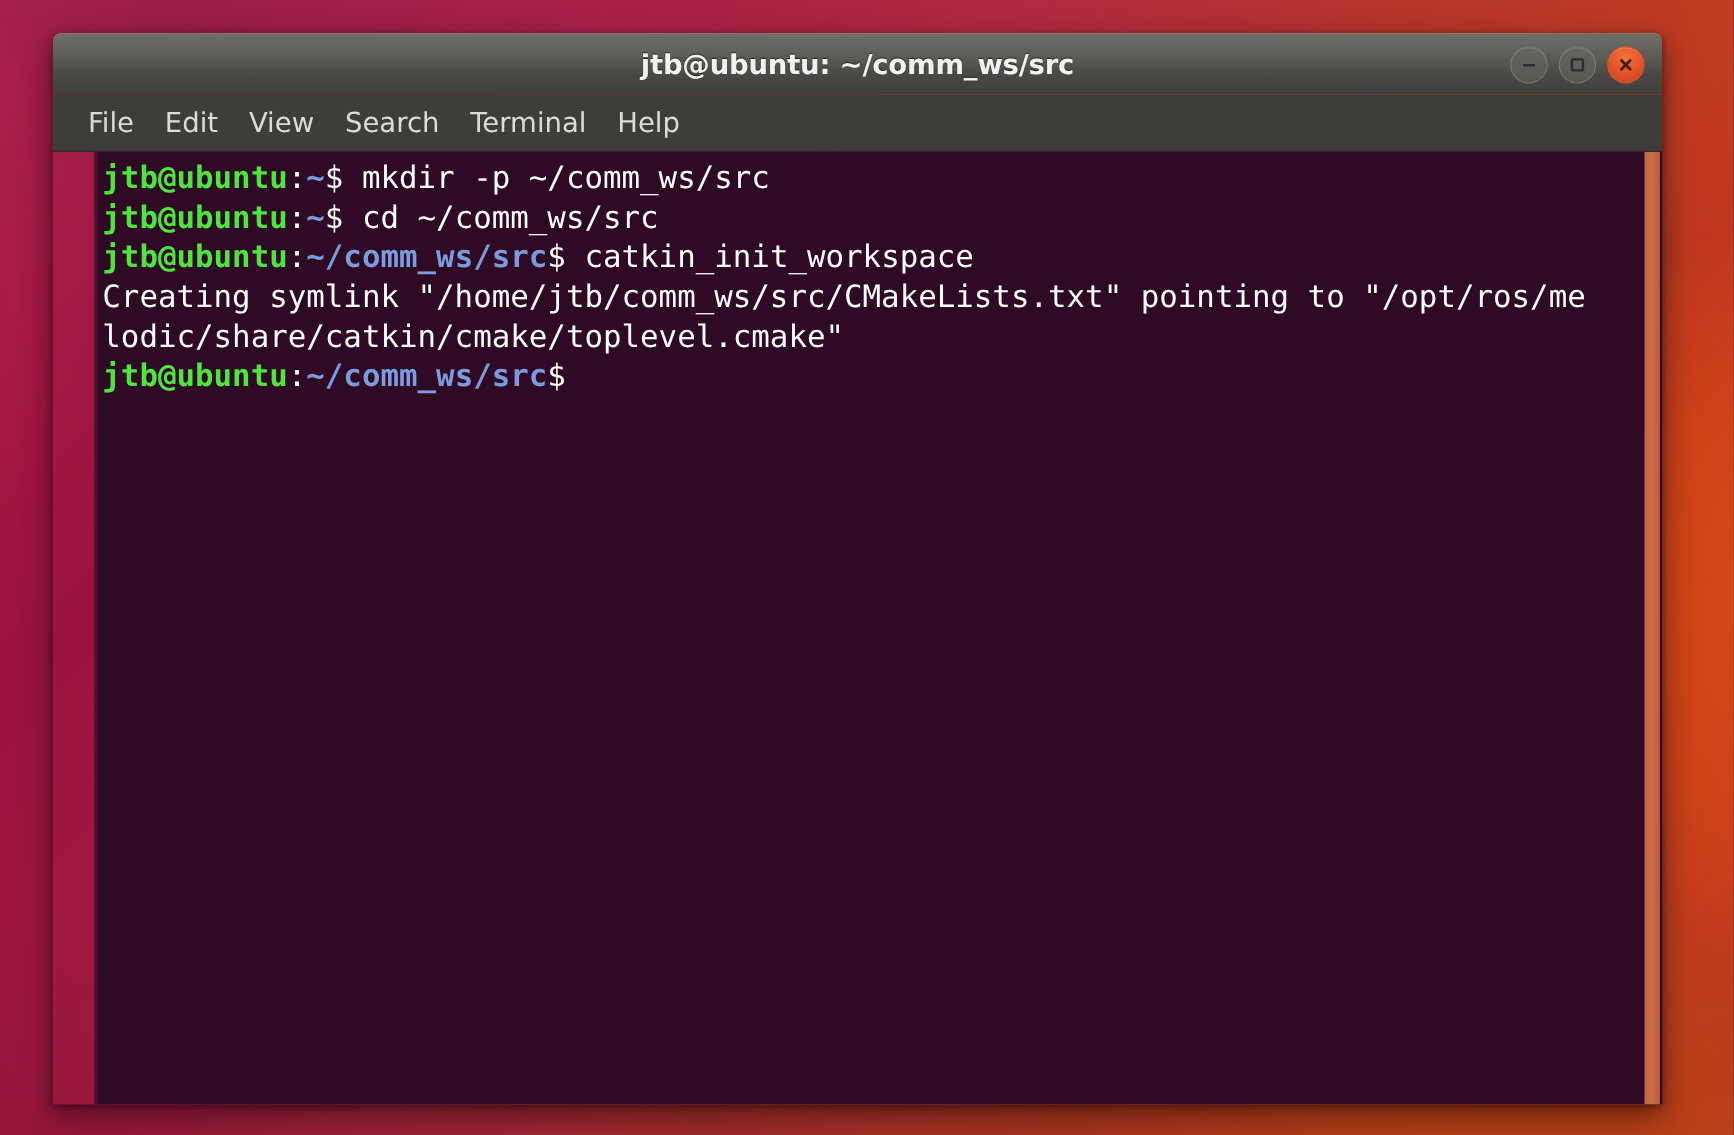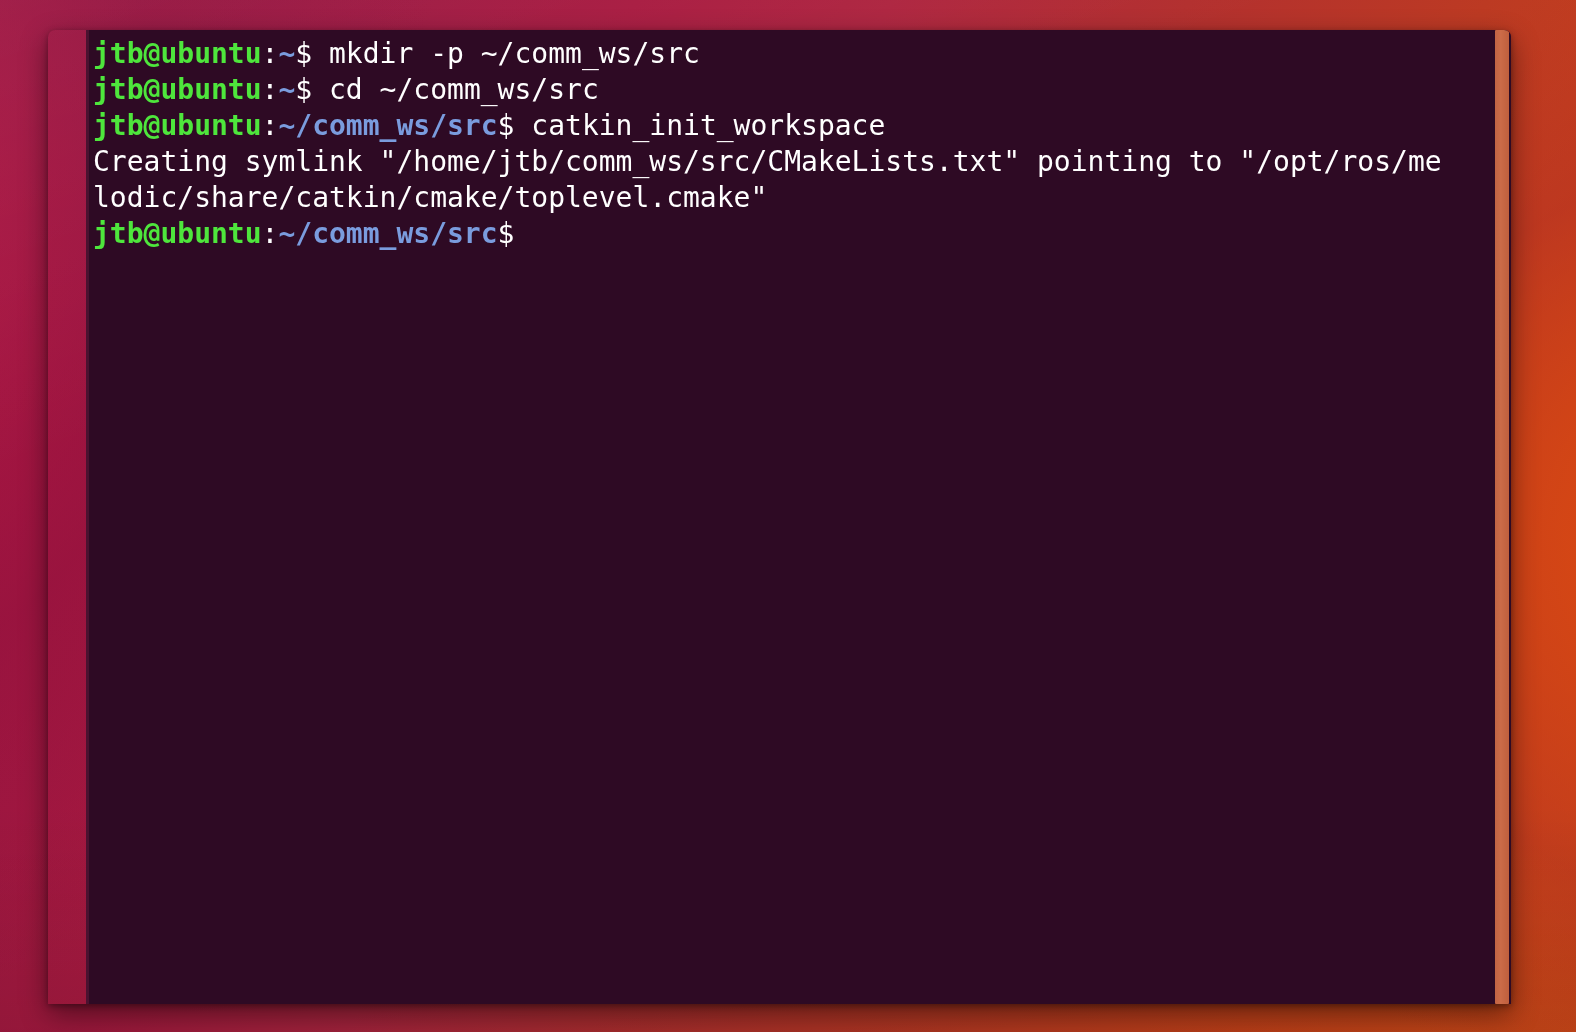--- a/index.html
+++ b/index.html
@@ -173,21 +173,50 @@
     border-radius: 1px;
   }
 </style>
 </head>
 <body>
 
 <div id="desktop"></div>
 
 <div id="terminal-window">
 
-
+  <div id="titlebar">
+    <div id="window-title">jtb@ubuntu: ~/comm_ws/src</div>
+
+    <div id="window-controls">
+      <div class="wctl grey">
+        <svg width="18" height="18" viewBox="0 0 18 18">
+          <rect x="3.5" y="8.2" width="11" height="2.2" rx="1" fill="#2c2b28"></rect>
+        </svg>
+      </div>
+      <div class="wctl grey">
+        <svg width="18" height="18" viewBox="0 0 18 18">
+          <rect x="4" y="4" width="10" height="10" rx="1" fill="none" stroke="#2c2b28" stroke-width="2.2"></rect>
+        </svg>
+      </div>
+      <div class="wctl close">
+        <svg width="18" height="18" viewBox="0 0 18 18">
+          <path d="M5 5 L13 13 M13 5 L5 13" stroke="#40230f" stroke-width="2.6" stroke-linecap="round"></path>
+        </svg>
+      </div>
+    </div>
+  </div>
+
+  <div id="menubar">
+    <div class="menu-item">File</div>
+    <div class="menu-item">Edit</div>
+    <div class="menu-item">View</div>
+    <div class="menu-item">Search</div>
+    <div class="menu-item">Terminal</div>
+    <div class="menu-item">Help</div>
+  </div>
 
   <div id="terminal-body">
     <div id="terminal-text"><div class="line"><span class="g">jtb@ubuntu</span><span class="w">:</span><span class="b">~</span><span class="w">$ </span><span class="w">mkdir -p ~/comm_ws/src</span></div><div class="line"><span class="g">jtb@ubuntu</span><span class="w">:</span><span class="b">~</span><span class="w">$ </span><span class="w">cd ~/comm_ws/src</span></div><div class="line"><span class="g">jtb@ubuntu</span><span class="w">:</span><span class="b">~/comm_ws/src</span><span class="w">$ </span><span class="w">catkin_init_workspace</span></div><div class="line"><span class="w">Creating symlink "/home/jtb/comm_ws/src/CMakeLists.txt" pointing to "/opt/ros/me</span></div><div class="line"><span class="w">lodic/share/catkin/cmake/toplevel.cmake"</span></div><div class="line"><span class="g">jtb@ubuntu</span><span class="w">:</span><span class="b">~/comm_ws/src</span><span class="w">$</span><span class="w"></span></div></div>
 
     <div id="terminal-scrollbar">
       <div id="terminal-scrollbar-thumb"></div>
     </div>
   </div>
 
 </div>

